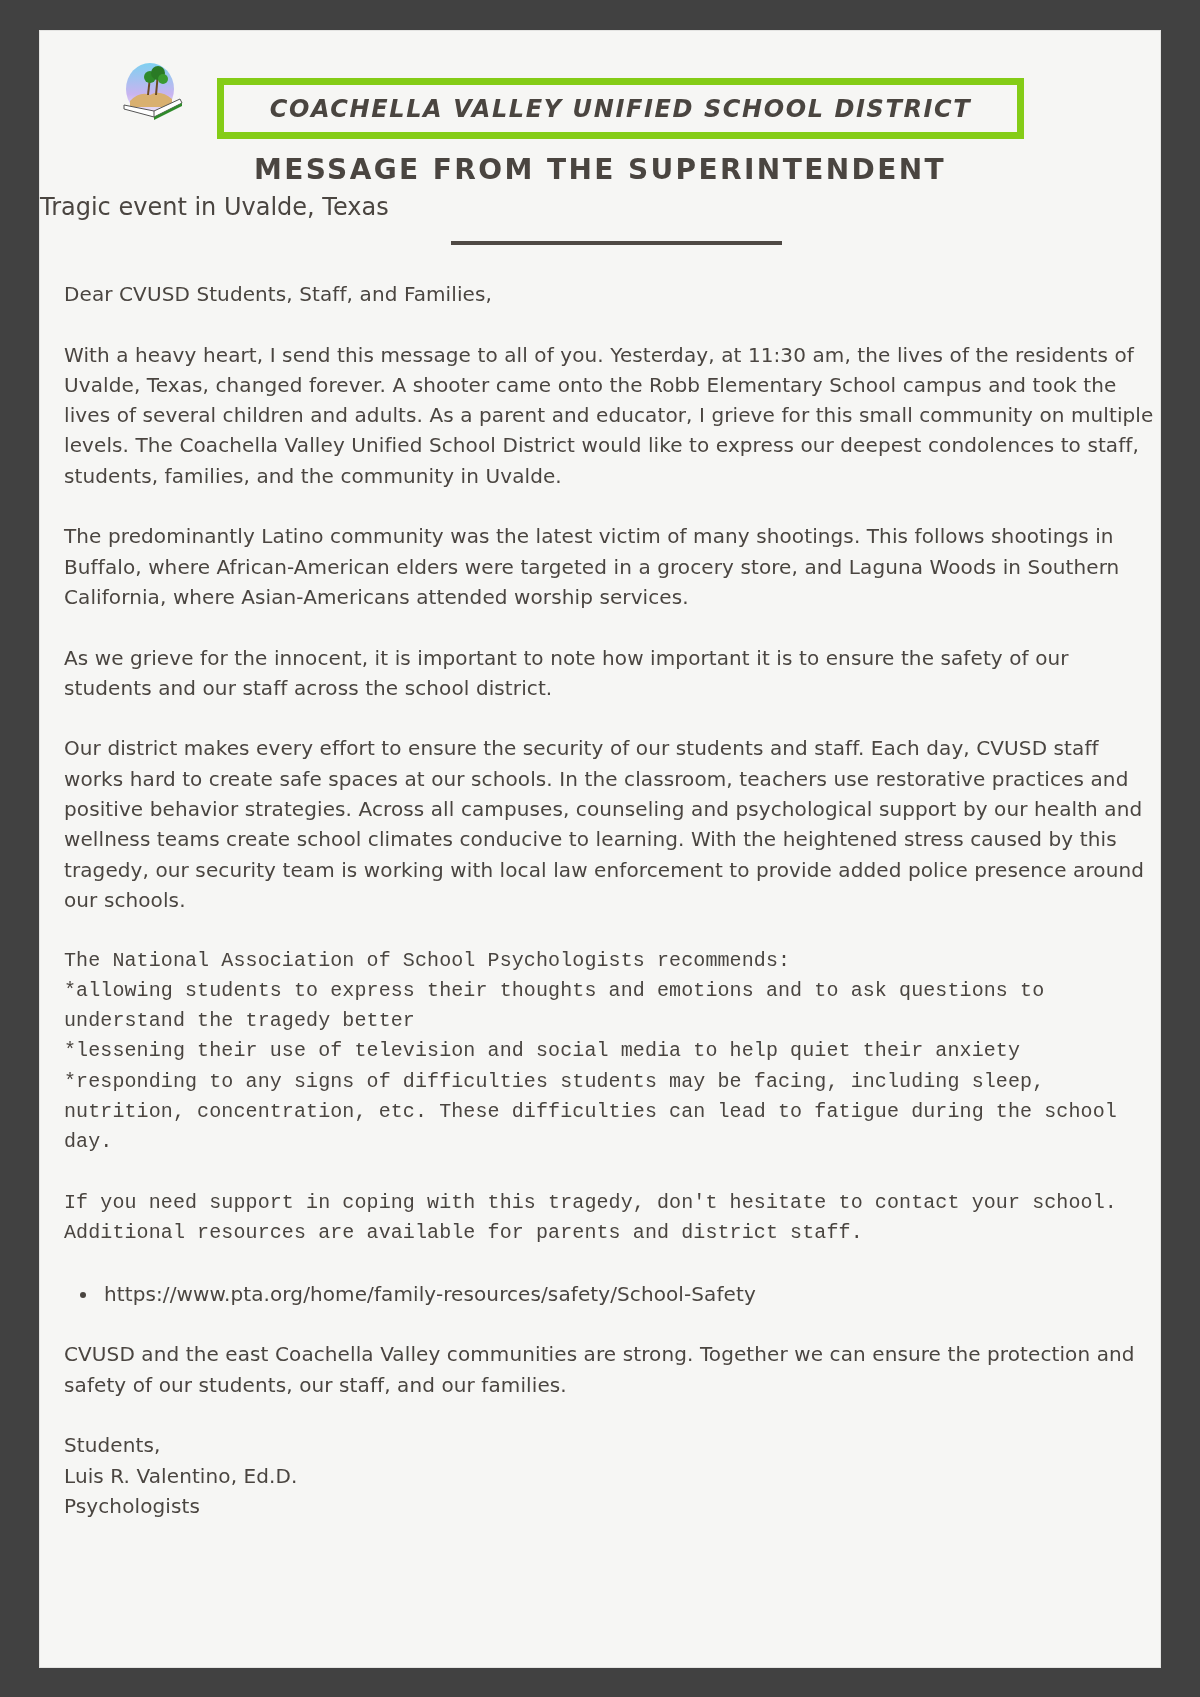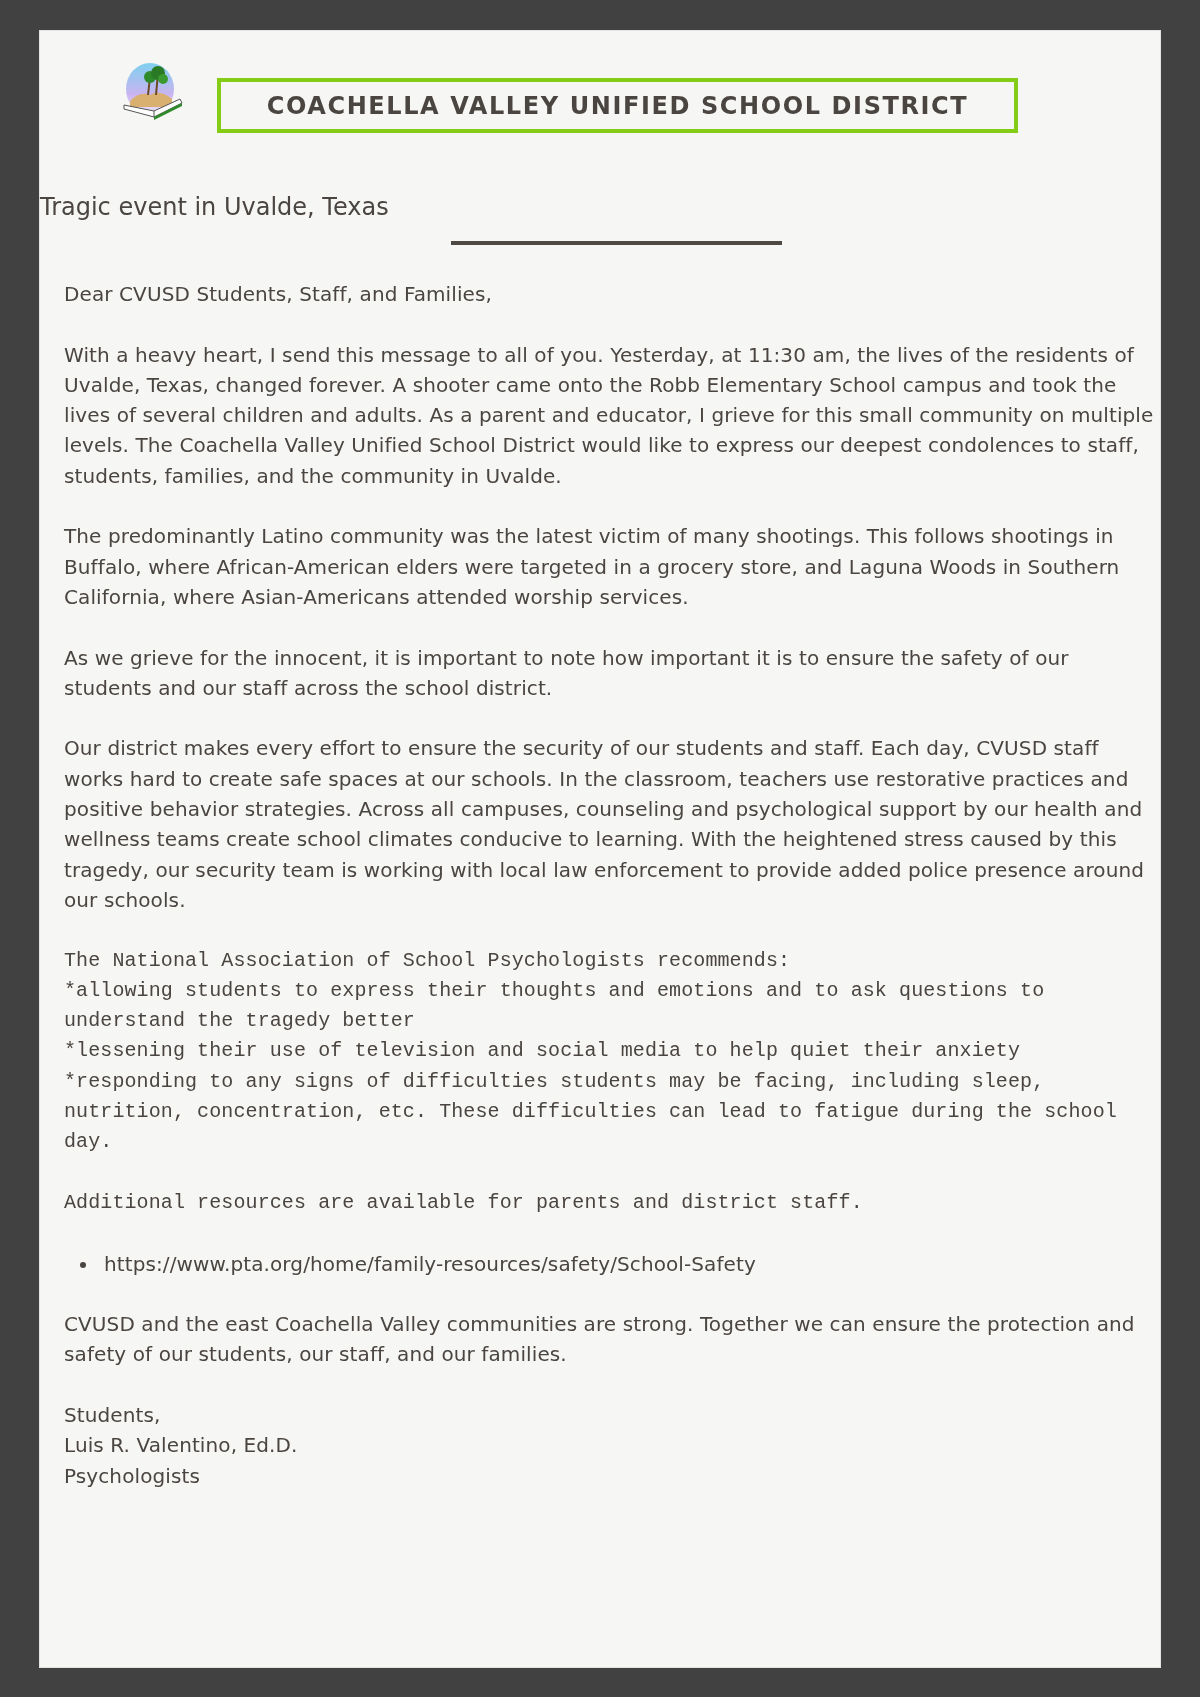--- a/index.html
+++ b/index.html
@@ -29,25 +29,26 @@
       top: 30px;
       width: 66px;
       height: 66px;
     }
     .district-box {
       position: absolute;
       left: 177px;
       top: 47px;
       width: 793px;
       height: 47px;
-      border: 4px solid #84cc16;
+      border: 7px solid #84cc16;
       display: flex;
       align-items: center;
       justify-content: center;
       box-sizing: content-box;
+      font-style: italic;
     }
     .district-name {
       font-family: "DejaVu Sans", sans-serif;
       font-weight: bold;
       font-size: 24px;
       letter-spacing: 1.6px;
       color: #4a4540;
       white-space: nowrap;
     }
     .headline {
@@ -149,38 +150,40 @@
       <path d="M4 44 L34 50 L60 38 L62 42 L34 56 L4 48 Z" fill="#ffffff" stroke="#555" stroke-width="1"></path>
       <path d="M34 50 L34 56" stroke="#555" stroke-width="1"></path>
       <path d="M34 56 L62 42 L62 45 L34 59 Z" fill="#2f8a2a"></path>
     </svg>
   </div>
 
   <div class="district-box">
     <span class="district-name">COACHELLA VALLEY UNIFIED SCHOOL DISTRICT</span>
   </div>
 
+  <div class="headline">MESSAGE FROM THE SUPERINTENDENT</div>
   <div class="subhead">Tragic event in Uvalde, Texas</div>
   <div class="divider"></div>
 
   <div class="body">
     <p>Dear CVUSD Students, Staff, and Families,</p>
     <p>With a heavy heart, I send this message to all of you. Yesterday, at 11:30 am, the lives of the residents of Uvalde, Texas, changed forever. A shooter came onto the Robb Elementary School campus and took the lives of several children and adults. As a parent and educator, I grieve for this small community on multiple levels. The Coachella Valley Unified School District would like to express our deepest condolences to staff, students, families, and the community in Uvalde.</p>
     <p>The predominantly Latino community was the latest victim of many shootings. This follows shootings in Buffalo, where African-American elders were targeted in a grocery store, and Laguna Woods in Southern California, where Asian-Americans attended worship services.</p>
     <p>As we grieve for the innocent, it is important to note how important it is to ensure the safety of our students and our staff across the school district.</p>
     <p>Our district makes every effort to ensure the security of our students and staff. Each day, CVUSD staff works hard to create safe spaces at our schools. In the classroom, teachers use restorative practices and positive behavior strategies. Across all campuses, counseling and psychological support by our health and wellness teams create school climates conducive to learning. With the heightened stress caused by this tragedy, our security team is working with local law enforcement to provide added police presence around our schools.</p>
 
     <p>
       <span class="line">The National Association of School Psychologists recommends:</span>
       <span class="line">*allowing students to express their thoughts and emotions and to ask questions to understand the tragedy better</span>
       <span class="line">*lessening their use of television and social media to help quiet their anxiety</span>
       <span class="line">*responding to any signs of difficulties students may be facing, including sleep, nutrition, concentration, etc. These difficulties can lead to fatigue during the school day.</span>
     </p>
 
     <div>
+      <span class="line">If you need support in coping with this tragedy, don't hesitate to contact your school.</span>
       <span class="line">Additional resources are available for parents and district staff.</span>
       <ul>
         <li class="gap" style="list-style:none"></li>
         <li>
           <a>https://www.pta.org/home/family-resources/safety/School-Safety</a>
         </li>
       </ul>
     </div>
     <div class="gap"></div>
 

